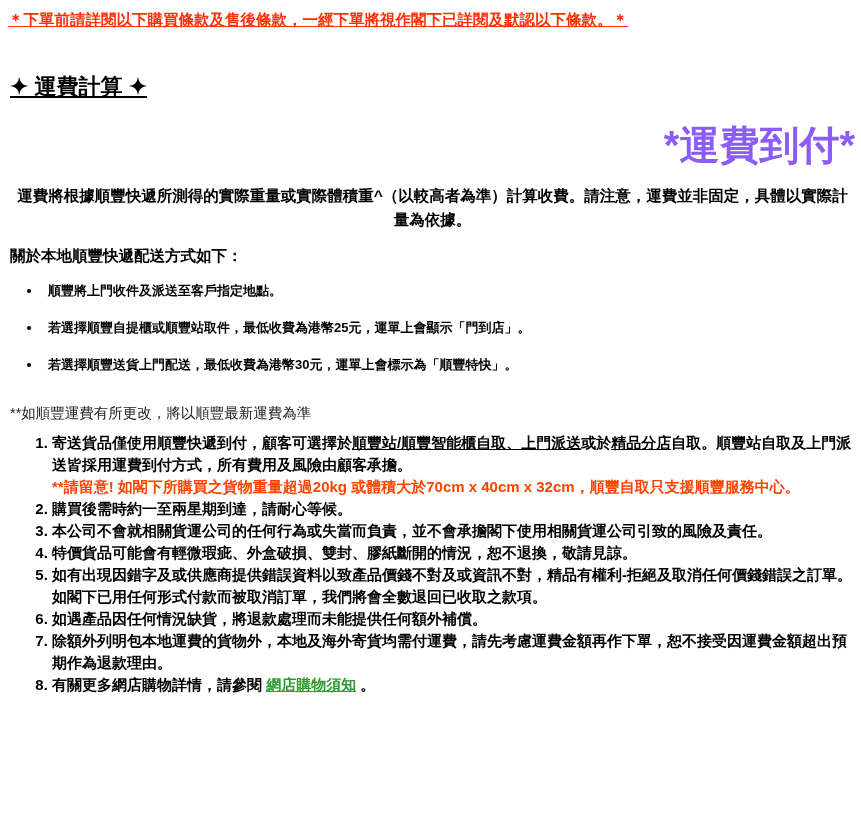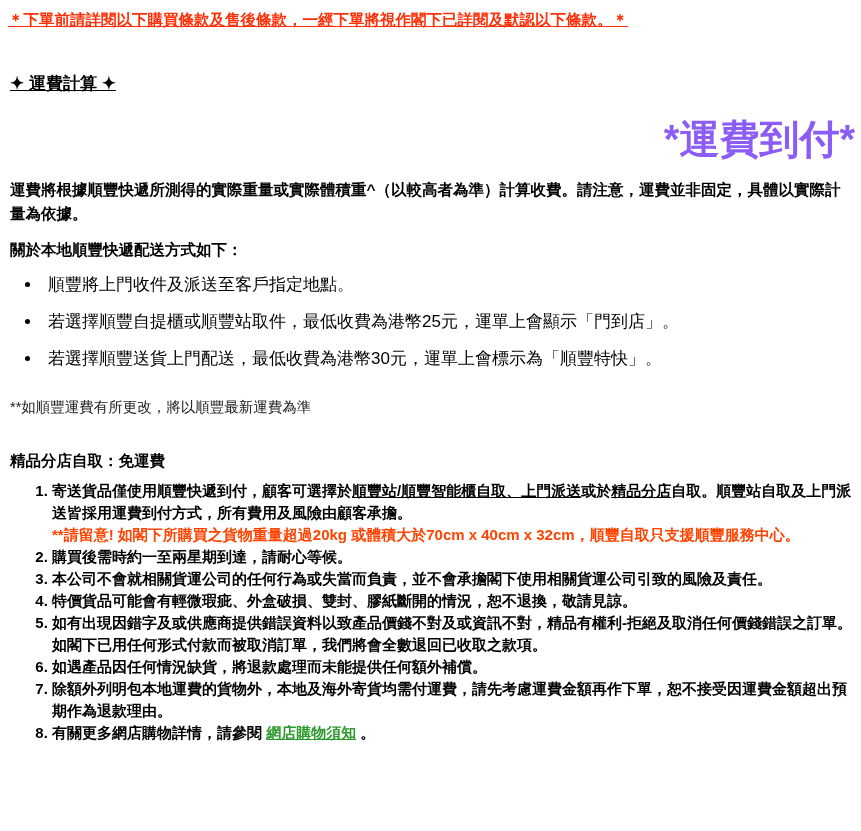--- a/index.html
+++ b/index.html
@@ -19,21 +19,21 @@
   .top-notice {
     margin: 2px 0 0 0;
     font-size: 15.5px;
     font-weight: bold;
     color: #ff3008;
     text-decoration: underline;
     line-height: 1.35;
   }
   .section-heading {
     margin: 42px 0 0 2px;
-    font-size: 17px;
+    font-size: 22px;
     font-weight: bold;
     text-decoration: underline;
     line-height: 1.25;
   }
   .subheading {
     margin: 3px 0 0 2px;
     font-size: 26px;
     font-weight: bold;
     line-height: 1.3;
   }
@@ -44,34 +44,35 @@
     color: #8b5cf6;
     line-height: 1.15;
     text-align: right;
   }
   .body-text {
     margin: 16px 0 0 2px;
     font-size: 15.5px;
     font-weight: bold;
     line-height: 24px;
     max-width: 845px;
+    text-align: center;
   }
   .delivery-intro {
     margin: 12px 0 0 2px;
     font-size: 15.5px;
     font-weight: bold;
     line-height: 24px;
   }
   ul.delivery {
     margin: 12px 0 0 2px;
     padding-left: 32px;
   }
   ul.delivery li {
-    font-size: 17px;
-    font-weight: normal;
+    font-size: 13px;
+    font-weight: bold;
     line-height: 22px;
     margin-bottom: 15px;
     padding-left: 6px;
   }
   .footnote {
     margin: 26px 0 0 2px;
     font-size: 14.5px;
     font-weight: normal;
     color: #1a1a1a;
     line-height: 22px;
@@ -129,21 +130,20 @@
   <p class="delivery-intro">關於本地順豐快遞配送方式如下：</p>
 
   <ul class="delivery">
       <li>順豐將上門收件及派送至客戶指定地點。</li>
       <li>若選擇順豐自提櫃或順豐站取件，最低收費為港幣25元，運單上會顯示「門到店」。</li>
       <li>若選擇順豐送貨上門配送，最低收費為港幣30元，運單上會標示為「順豐特快」。</li>
     </ul>
 
   <p class="footnote">**如順豐運費有所更改，將以順豐最新運費為準</p>
 
-  <p class="pickup-note">精品分店自取：免運費</p>
 
 
   <ol class="terms">
       <li><span class="">寄送貨品僅使用順豐快遞到付，顧客可選擇於</span><span class="u">順豐站/順豐智能櫃自取、上門派送</span><span class="">或於</span><span class="u">精品分店</span><span class="">自取。順豐站自取及上門派送皆採用運費到付方式，所有費用及風險由顧客承擔。</span><div class="warning">**請留意! 如閣下所購買之貨物重量超過20kg 或體積大於70cm x 40cm x 32cm，順豐自取只支援順豐服務中心。</div></li>
       <li><span class="">購買後需時約一至兩星期到達，請耐心等候。</span></li>
       <li><span class="">本公司不會就相關貨運公司的任何行為或失當而負責，並不會承擔閣下使用相關貨運公司引致的風險及責任。</span></li>
       <li><span class="">特價貨品可能會有輕微瑕疵、外盒破損、雙封、膠紙斷開的情況，恕不退換，敬請見諒。</span></li>
       <li><span class="">如有出現因錯字及或供應商提供錯誤資料以致產品價錢不對及或資訊不對，精品有權利-拒絕及取消任何價錢錯誤之訂單。如閣下已用任何形式付款而被取消訂單，我們將會全數退回已收取之款項。</span></li>
       <li><span class="">如遇產品因任何情況缺貨，將退款處理而未能提供任何額外補償。</span></li>
       <li><span class="">除額外列明包本地運費的貨物外，本地及海外寄貨均需付運費，請先考慮運費金額再作下單，恕不接受因運費金額超出預期作為退款理由。</span></li>

